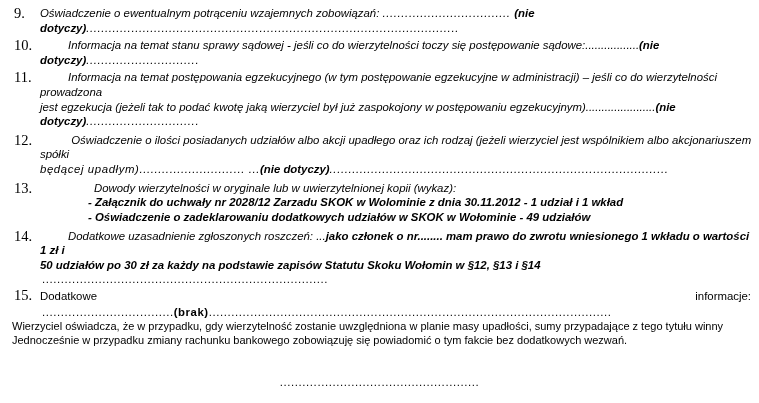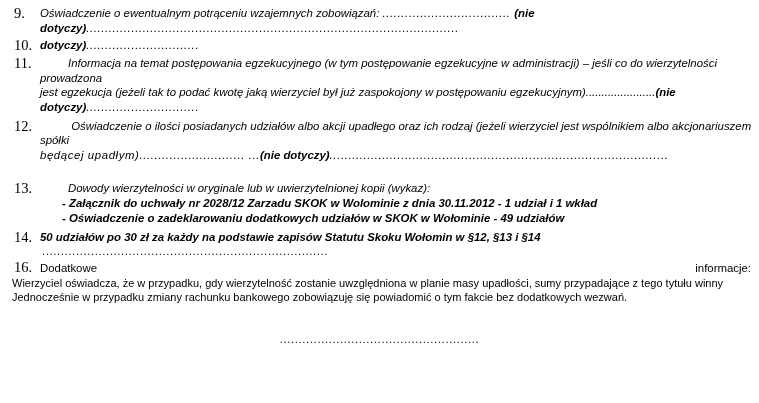--- a/index.html
+++ b/index.html
@@ -58,21 +58,21 @@
   
   .dots { letter-spacing: 0.6px; }
 
   .line { display: block; }
 
   
   .i9  { margin-top: 2px; }
   .i10 { margin-top: 3px; }
   .i11 { margin-top: 3px; }
   .i12 { margin-top: 4px; }
-  .i13 { margin-top: 19px; }
+  .i13 { margin-top: 4px; gap: 26px; }
   .i14 { margin-top: 4px; }
 
   .sub {
     font-size: 11.4px;
     line-height: 14.8px;
     font-weight: bold;
     padding-left: 22px;
   }
 
   .dotrow {
@@ -137,20 +137,21 @@
     <div class="body nojust">
       <span class="line">
         <span>Oświadczenie o ewentualnym potrąceniu wzajemnych zobowiązań: </span><span class="dots">.................................. </span><span class="b">(nie dotyczy)</span><span class="dots">...................................................................................................</span>
       </span>
     </div>
   </div>
 
   <div class="item i10">
     <div class="num">10.</div>
     <div class="body nojust">
+      <span class="line"><span class="indent"></span><span>Informacja na temat stanu sprawy sądowej - jeśli co do wierzytelności toczy się postępowanie sądowe:.................</span><span class="b">(nie</span></span>
       <span class="line"><span class="b">dotyczy)</span><span class="dots">..............................</span></span>
     </div>
   </div>
 
   <div class="item i11">
     <div class="num">11.</div>
     <div class="body nojust">
       <span class="line"><span class="indent"></span><span>Informacja na temat postępowania egzekucyjnego (w tym postępowanie egzekucyjne w administracji) – jeśli co do wierzytelności prowadzona</span></span>
       <span class="line"><span>jest egzekucja (jeżeli tak to podać kwotę jaką wierzyciel był już zaspokojony w postępowaniu egzekucyjnym)......................</span><span class="b">(nie</span></span>
       <span class="line"><span class="b">dotyczy)</span><span class="dots">..............................</span></span>
@@ -170,34 +171,36 @@
     <div class="body nojust">
       <span class="line"><span class="indent"></span><span>Dowody wierzytelności w oryginale lub w uwierzytelnionej kopii (wykaz):</span></span>
       <span class="line sub">- Załącznik do uchwały  nr 2028/12 Zarzadu SKOK w Wolominie z dnia 30.11.2012 - 1 udział i 1 wkład</span>
       <span class="line sub">- Oświadczenie o zadeklarowaniu dodatkowych udziałów w SKOK w Wołominie - 49 udziałów</span>
     </div>
   </div>
 
   <div class="item i14">
     <div class="num">14.</div>
     <div class="body nojust">
+      <span class="line"><span class="indent"></span><span>Dodatkowe uzasadnienie zgłoszonych roszczeń: ...</span><span class="b">jako członek o nr........ mam prawo do zwrotu wniesionego 1 wkładu o wartości 1 zł i</span></span>
       <span class="line b">50 udziałów po 30 zł za każdy na podstawie zapisów Statutu Skoku Wołomin w §12, §13 i §14</span>
     </div>
   </div>
 
   <div class="dotrow">............................................................................</div>
 
   <div class="fifteen-wrap">
-    <div class="num">16.</div>
+    <div class="num">15.</div>
     <div class="fifteen-line">
       <span class="fifteen-center">Dodatkowe</span>
       <span class="fifteen-right">informacje:</span>
     </div>
   </div>
 
+  <div class="brakline"><span class="dots">...................................</span><span class="b">(brak)</span><span class="dots">...........................................................................................................</span></div>
 
   <div class="para">Wierzyciel oświadcza, że w przypadku, gdy wierzytelność zostanie uwzględniona w planie masy upadłości, sumy przypadające z tego tytułu winny</div>
   <div class="para">Jednocześnie w przypadku zmiany rachunku bankowego zobowiązuję się powiadomić o tym fakcie bez dodatkowych wezwań.</div>
 
   <div class="sigblock">
     <div class="sigdots">.....................................................</div>
 
   </div>
 
 </div>

